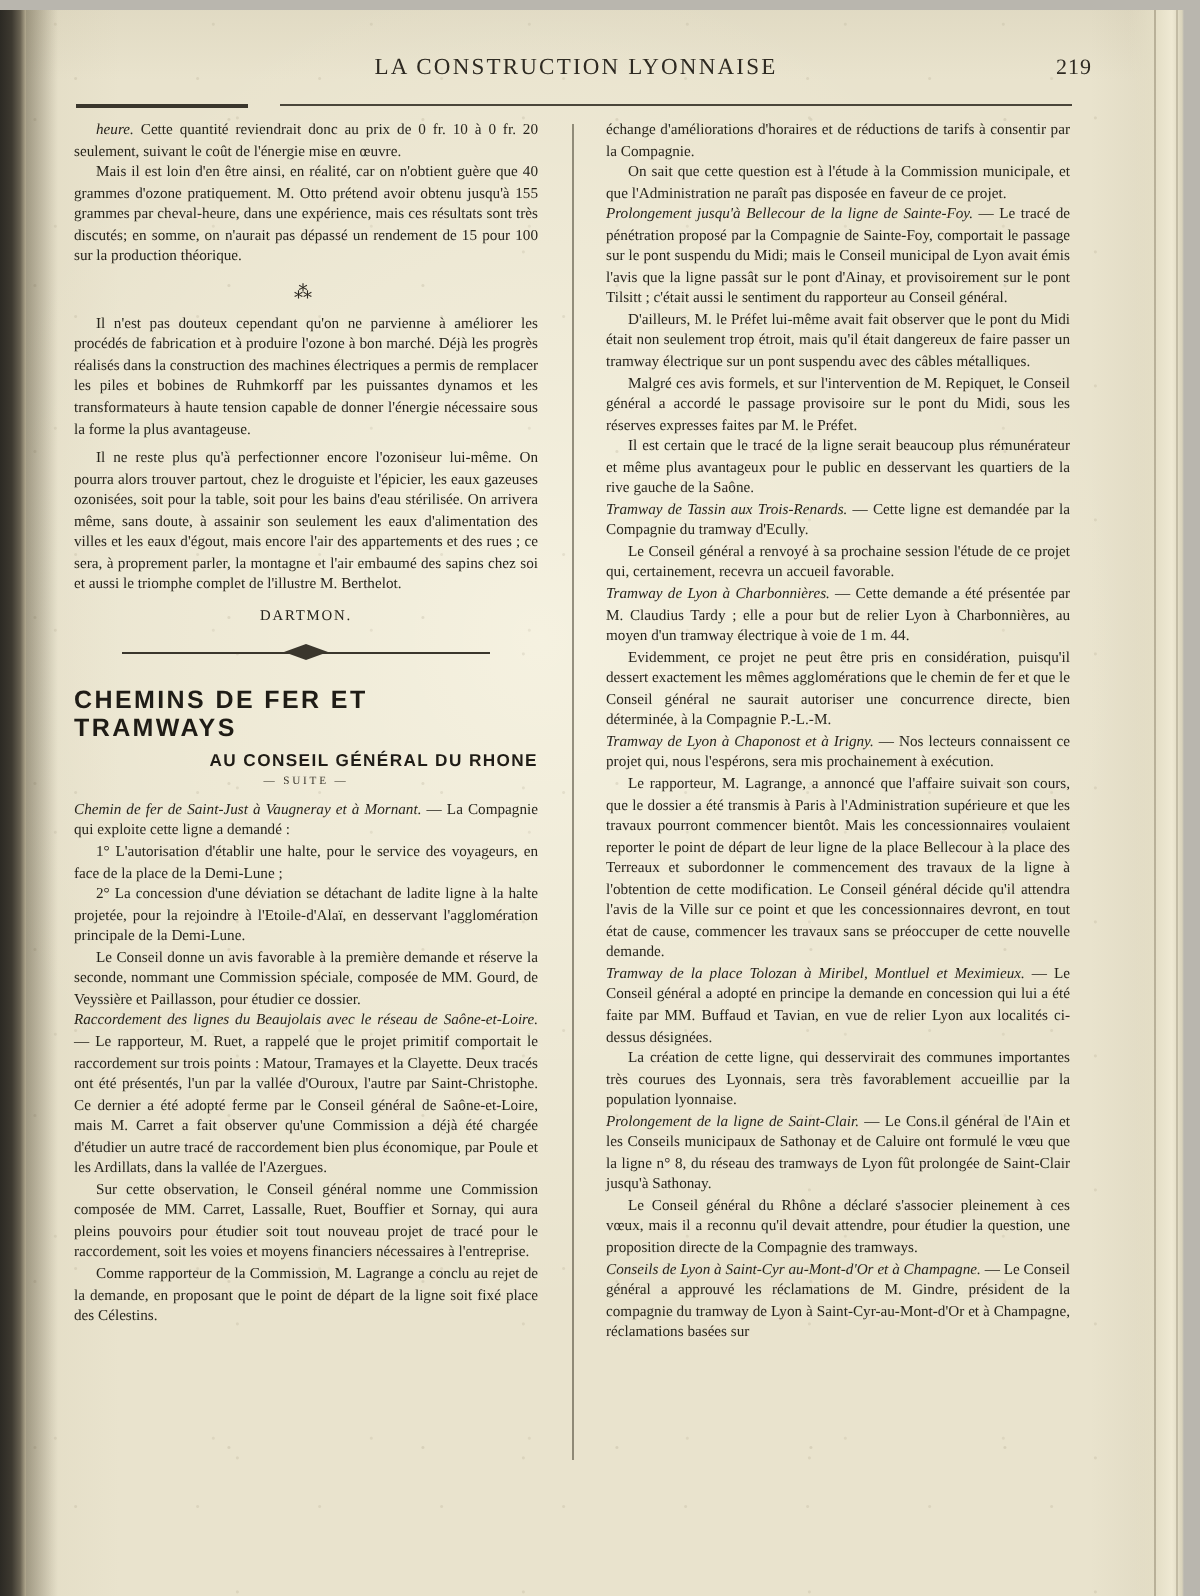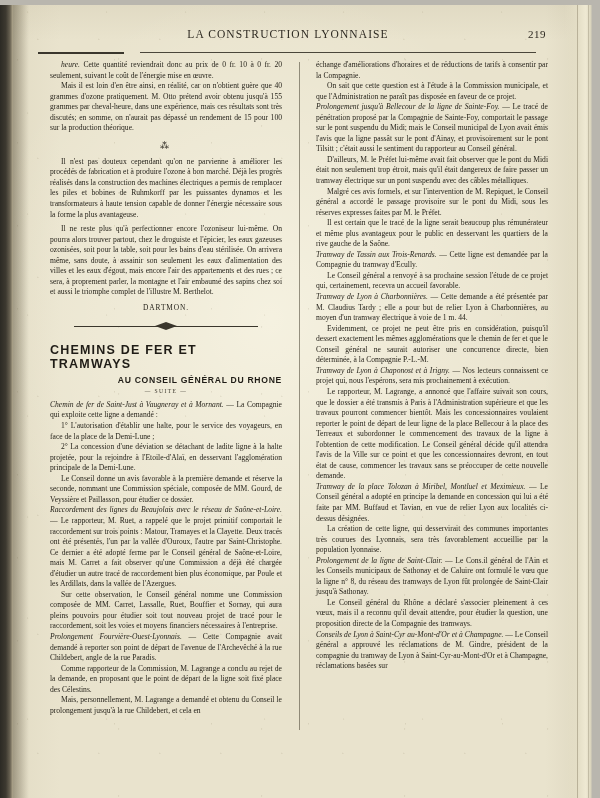--- a/index.html
+++ b/index.html
@@ -94,21 +94,21 @@
   .head-rule-right {
     position: absolute;
     left: 140px; top: 52px;
     width: 396px; height: 1px;
     background: #4a463a;
   }
 
   
   .columns {
     position: absolute;
-    left: 50px;
+    left: 37px;
     top: 60px;
     width: 498px;
     height: 720px;
   }
   .col {
     position: absolute;
     top: 0;
     width: 232px;
     height: 720px;
   }
@@ -271,24 +271,22 @@
       <p class="noindent"><i>Chemin de fer de Saint-Just à Vaugneray et à Mornant.</i><span> — La Compagnie qui exploite cette ligne a demandé :</span></p>
 
       <p>1° L'autorisation d'établir une halte, pour le service des voyageurs, en face de la place de la Demi-Lune ;</p>
       <p>2° La concession d'une déviation se détachant de ladite ligne à la halte projetée, pour la rejoindre à l'Etoile-d'Alaï, en desservant l'agglomération principale de la Demi-Lune.</p>
       <p>Le Conseil donne un avis favorable à la première demande et réserve la seconde, nommant une Commission spéciale, composée de MM. Gourd, de Veyssière et Paillasson, pour étudier ce dossier.</p>
 
       <p class="noindent"><i>Raccordement des lignes du Beaujolais avec le réseau de Saône-et-Loire.</i><span> — Le rapporteur, M. Ruet, a rappelé que le projet primitif comportait le raccordement sur trois points : Matour, Tramayes et la Clayette. Deux tracés ont été présentés, l'un par la vallée d'Ouroux, l'autre par Saint-Christophe. Ce dernier a été adopté ferme par le Conseil général de Saône-et-Loire, mais M. Carret a fait observer qu'une Commission a déjà été chargée d'étudier un autre tracé de raccordement bien plus économique, par Poule et les Ardillats, dans la vallée de l'Azergues.</span></p>
 
       <p>Sur cette observation, le Conseil général nomme une Commission composée de MM. Carret, Lassalle, Ruet, Bouffier et Sornay, qui aura pleins pouvoirs pour étudier soit tout nouveau projet de tracé pour le raccordement, soit les voies et moyens financiers nécessaires à l'entreprise.</p>
 
-      <p class="noindent"><i>Prolongement Fourvière-Ouest-Lyonnais.</i><span> — Cette Compagnie avait demandé à reporter son point de départ de l'avenue de l'Archevêché à la rue Childebert, angle de la rue Paradis.</span></p>
 
       <p>Comme rapporteur de la Commission, M. Lagrange a conclu au rejet de la demande, en proposant que le point de départ de la ligne soit fixé place des Célestins.</p>
-      <p>Mais, personnellement, M. Lagrange a demandé et obtenu du Conseil le prolongement jusqu'à la rue Childebert, et cela en</p>
     </div>
 
     <div class="col col-right">
 
       <p class="noindent">échange d'améliorations d'horaires et de réductions de tarifs à consentir par la Compagnie.</p>
       <p>On sait que cette question est à l'étude à la Commission municipale, et que l'Administration ne paraît pas disposée en faveur de ce projet.</p>
 
       <p class="noindent"><i>Prolongement jusqu'à Bellecour de la ligne de Sainte-Foy.</i><span> — Le tracé de pénétration proposé par la Compagnie de Sainte-Foy, comportait le passage sur le pont suspendu du Midi; mais le Conseil municipal de Lyon avait émis l'avis que la ligne passât sur le pont d'Ainay, et provisoirement sur le pont Tilsitt ; c'était aussi le sentiment du rapporteur au Conseil général.</span></p>
 
       <p>D'ailleurs, M. le Préfet lui-même avait fait observer que le pont du Midi était non seulement trop étroit, mais qu'il était dangereux de faire passer un tramway électrique sur un pont suspendu avec des câbles métalliques.</p>

